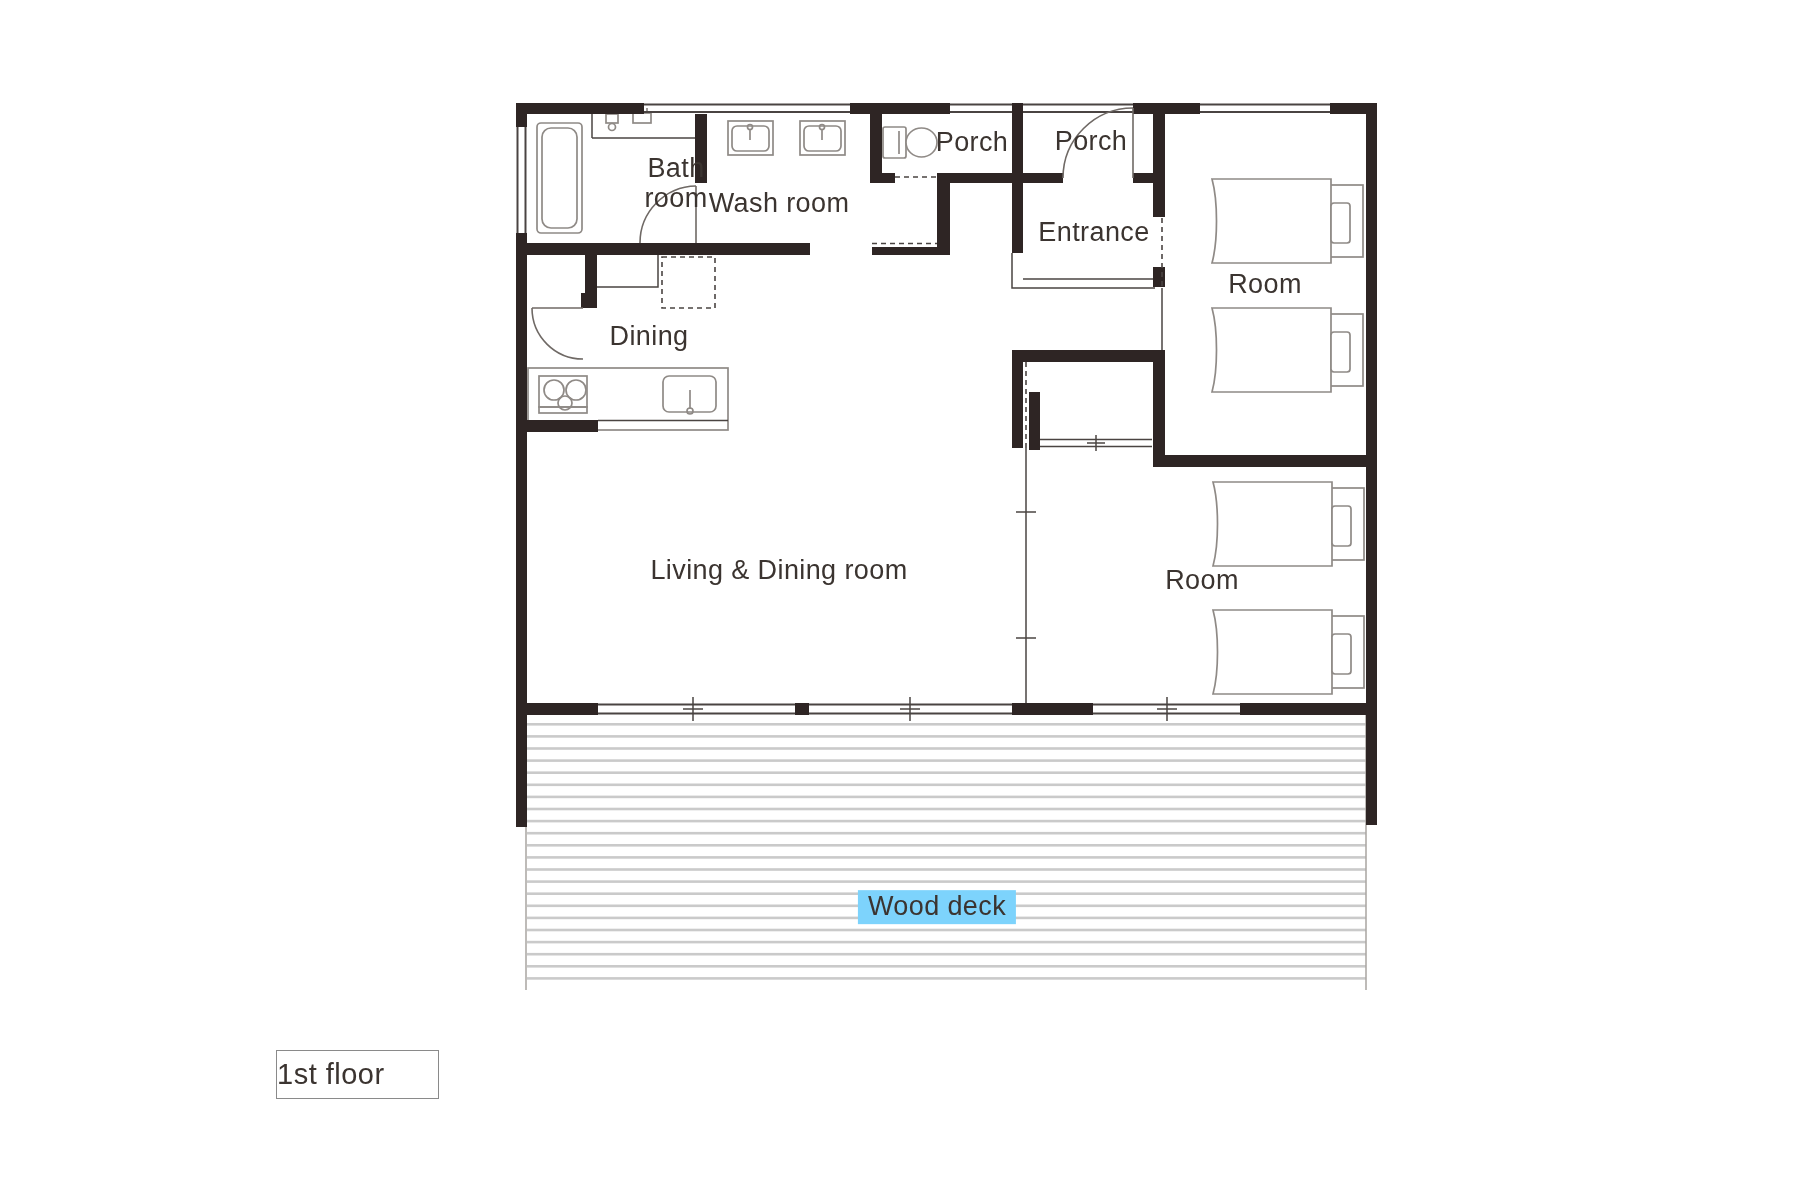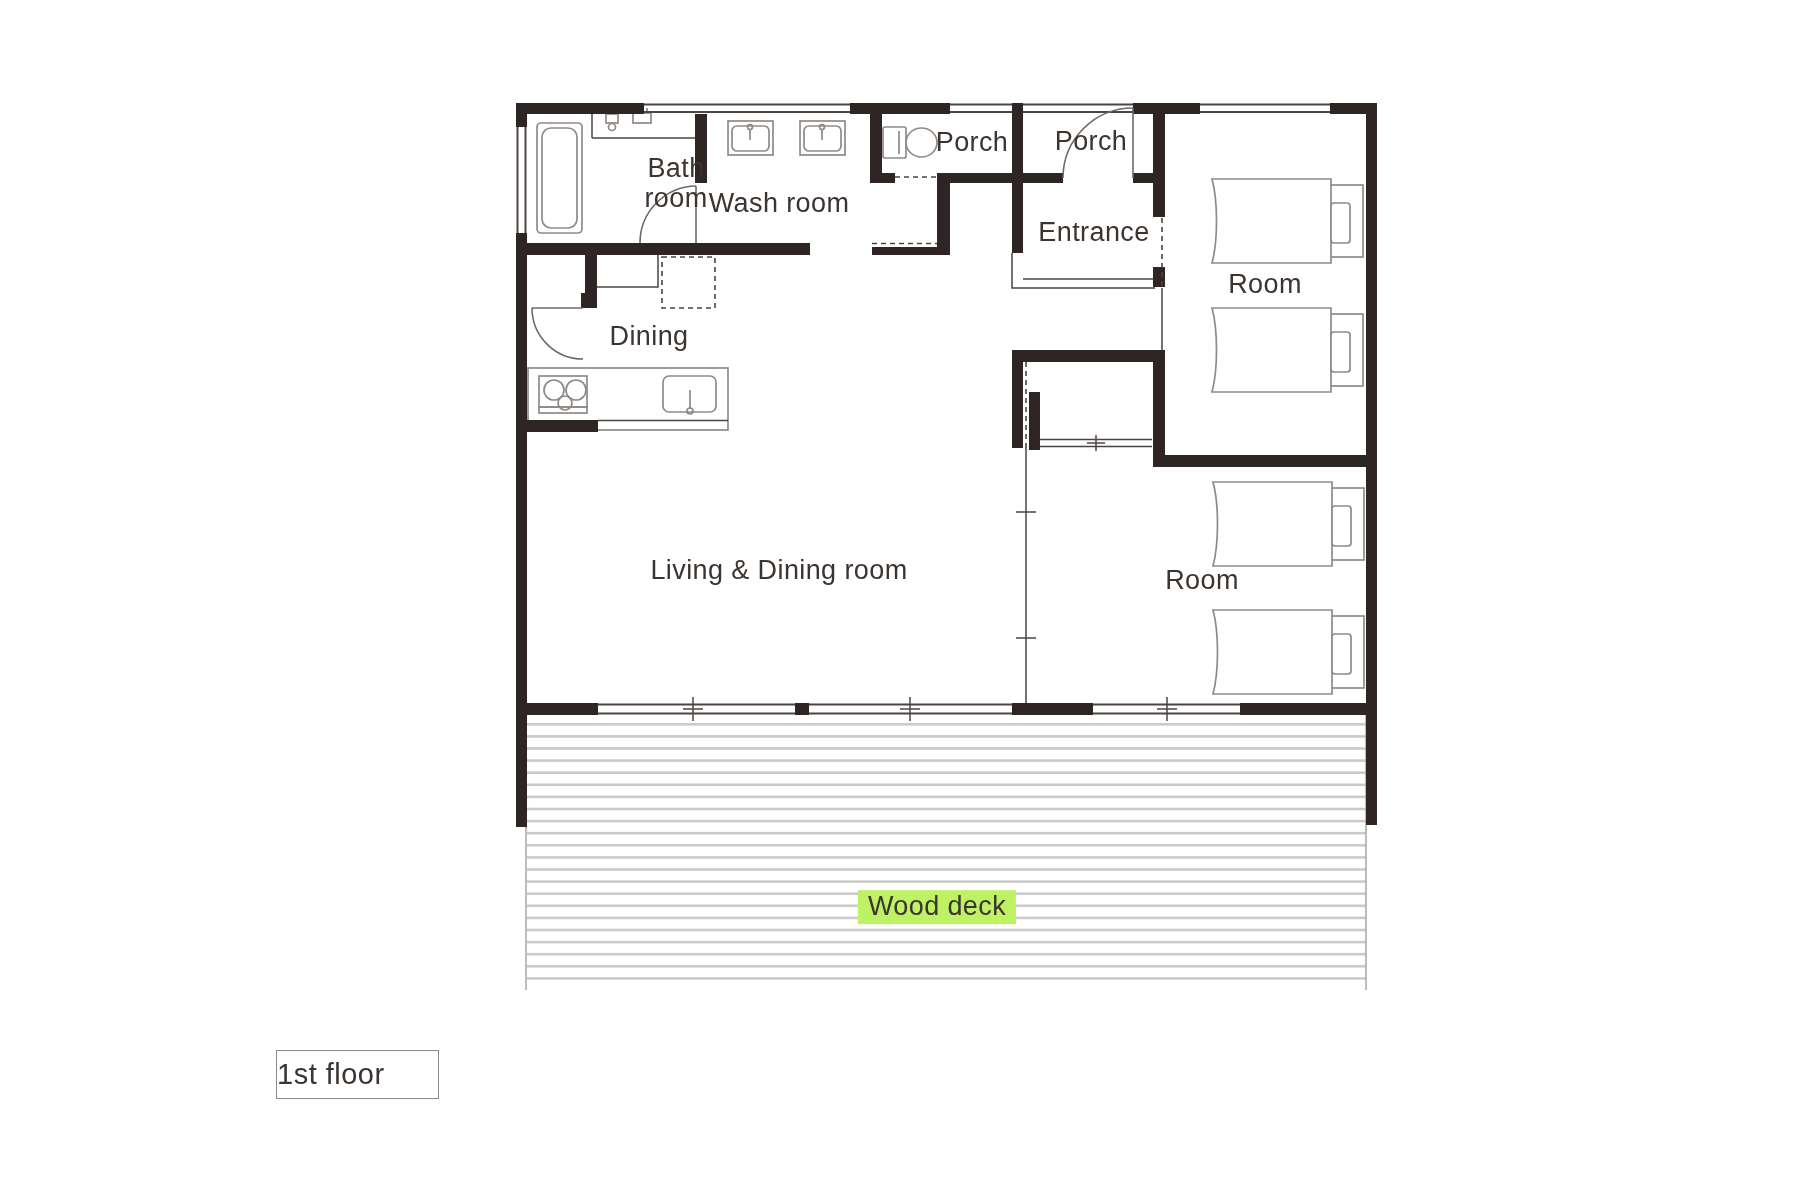--- a/index.html
+++ b/index.html
@@ -9,21 +9,21 @@
   .w   {fill:var(--wall);}
   .ln  {stroke:var(--line);stroke-width:2;fill:none;}
   .lnt {stroke:var(--line);stroke-width:1.5;fill:none;}
   .dash{stroke:var(--line);stroke-width:1.6;stroke-dasharray:5 4;fill:none;}
   .fx  {fill:#fff;stroke:var(--fixture);stroke-width:1.7;}
   .fxn {fill:none;stroke:var(--fixture);stroke-width:1.7;}
   .arc {fill:none;stroke:var(--arc);stroke-width:1.6;}
   .gy  {stroke:var(--stripe_edge);stroke-width:1.5;fill:none;}
   .lbl{position:absolute;transform:translate(-50%,-50%);font-size:27px;color:var(--text);
        letter-spacing:.4px;white-space:nowrap;line-height:1.1;text-align:center;}
-  .lbl.bg{background:#bef264;padding:2px 10px;}
+  .lbl.bg{background:#7dd3fc;padding:2px 10px;}
   #floor-tag{position:absolute;left:276px;top:1050px;width:161px;height:47px;
        border:1.5px solid #8a8a8a;display:flex;align-items:center;justify-content:flex-start;
        font-size:29px;color:var(--text);letter-spacing:.5px;}
 </style>
 </head>
 <body>
 
 <div id="canvas">
   <svg width="1800" height="1200" viewBox="0 0 1800 1200">
 

